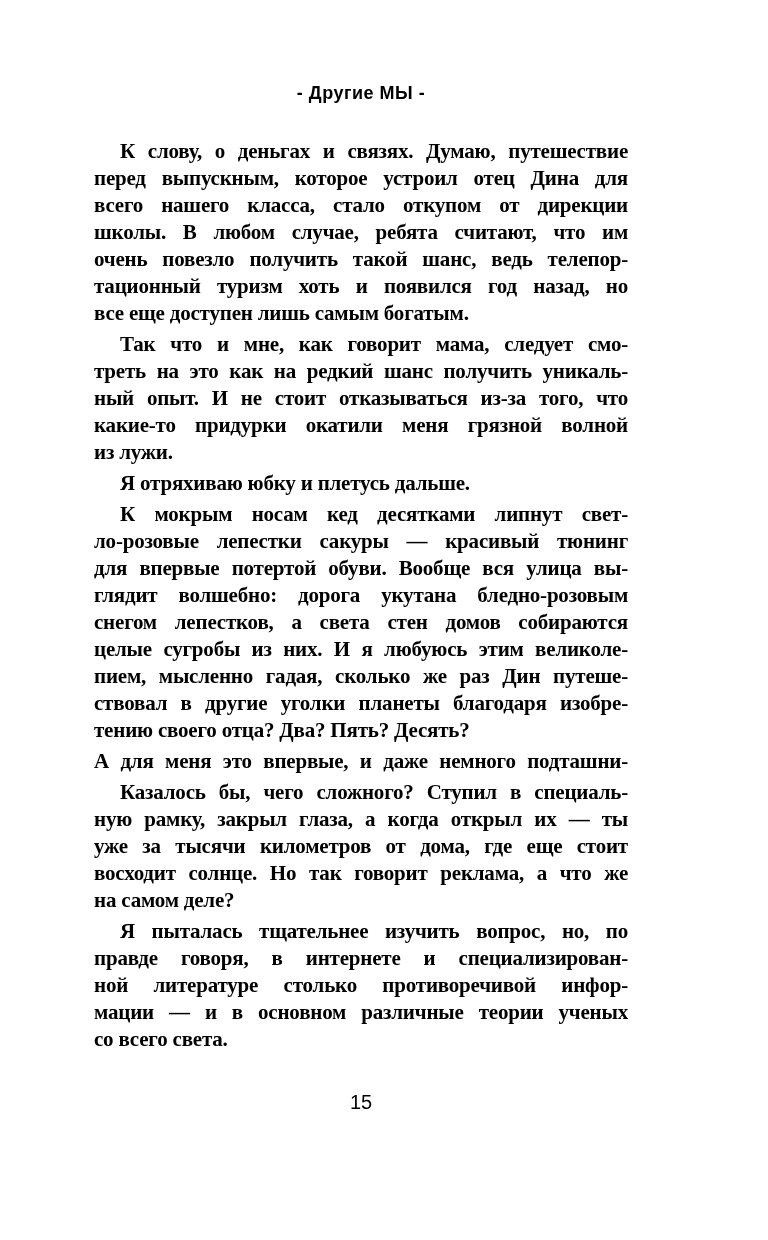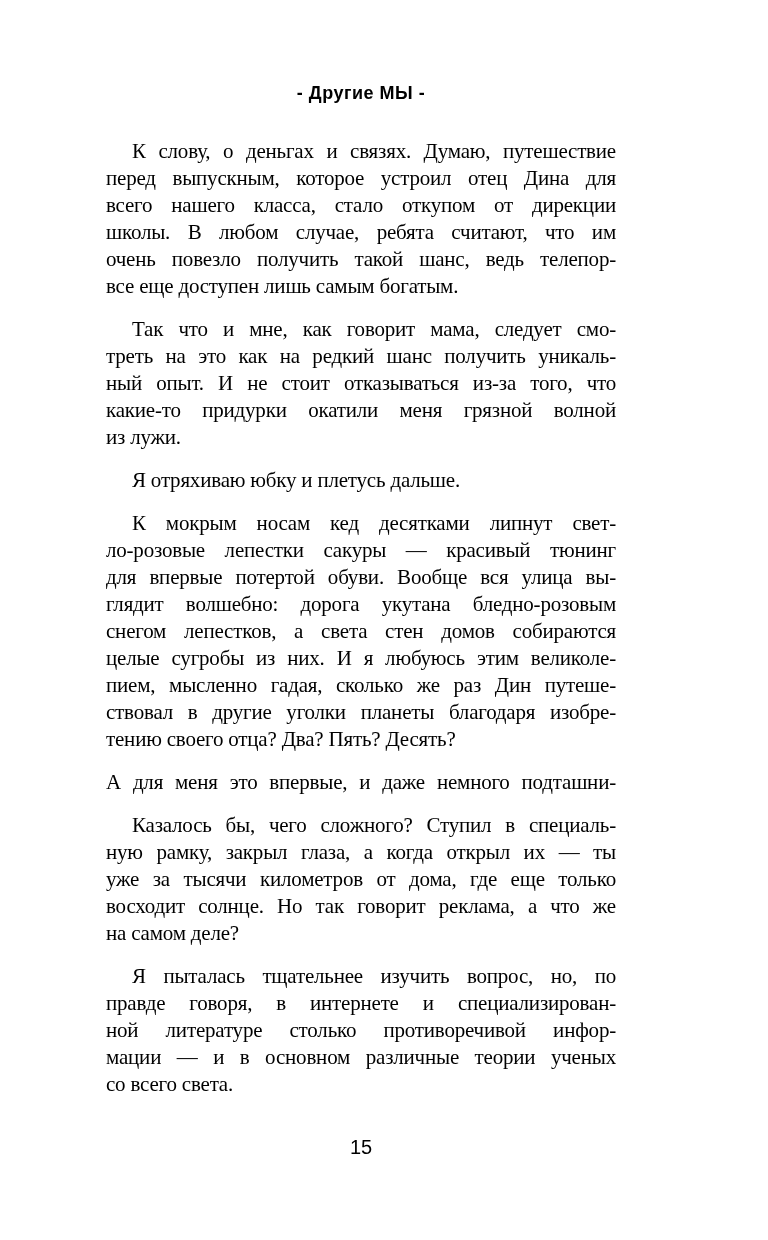--- a/index.html
+++ b/index.html
@@ -26,22 +26,23 @@
     font-family: "Liberation Sans", sans-serif;
     font-weight: bold;
     font-size: 18px;
     line-height: 24px;
     letter-spacing: 0.5px;
   }
   .body-text {
     margin-top: 33px;
   }
   .paragraph {
-    margin: 16px;
+    margin: 4px;
     padding: 0;
+    font-weight: bold;
   }
   .line {
     font-family: "Liberation Serif", serif;
     font-size: 21px;
     line-height: 27px;
     height: 27px;
     overflow: hidden;
     text-align: justify;
     text-align-last: justify;
     letter-spacing: -0.2px;
@@ -68,20 +69,21 @@
 <div class="text-column">
   <div class="running-head">- Другие МЫ -</div>
 
   <div class="body-text">
       <div class="paragraph">
         <div class="line first">К слову, о деньгах и связях. Думаю, путешествие</div>
         <div class="line">перед выпускным, которое устроил отец Дина для</div>
         <div class="line">всего нашего класса, стало откупом от дирекции</div>
         <div class="line">школы. В любом случае, ребята считают, что им</div>
         <div class="line">очень повезло получить такой шанс, ведь телепор-</div>
+        <div class="line">тационный туризм хоть и появился год назад, но</div>
         <div class="line last">все еще доступен лишь самым богатым.</div>
       </div>
       <div class="paragraph">
         <div class="line first">Так что и мне, как говорит мама, следует смо-</div>
         <div class="line">треть на это как на редкий шанс получить уникаль-</div>
         <div class="line">ный опыт. И не стоит отказываться из-за того, что</div>
         <div class="line">какие-то придурки окатили меня грязной волной</div>
         <div class="line last">из лужи.</div>
       </div>
       <div class="paragraph">
@@ -97,21 +99,21 @@
         <div class="line">пием, мысленно гадая, сколько же раз Дин путеше-</div>
         <div class="line">ствовал в другие уголки планеты благодаря изобре-</div>
         <div class="line last">тению своего отца? Два? Пять? Десять?</div>
       </div>
       <div class="paragraph">
         <div class="line">А для меня это впервые, и даже немного подташни-</div>
       </div>
       <div class="paragraph">
         <div class="line first">Казалось бы, чего сложного? Ступил в специаль-</div>
         <div class="line">ную рамку, закрыл глаза, а когда открыл их — ты</div>
-        <div class="line">уже за тысячи километров от дома, где еще только</div>
+        <div class="line">уже за тысячи километров от дома, где еще стоит</div>
         <div class="line">восходит солнце. Но так говорит реклама, а что же</div>
         <div class="line last">на самом деле?</div>
       </div>
       <div class="paragraph">
         <div class="line first">Я пыталась тщательнее изучить вопрос, но, по</div>
         <div class="line">правде говоря, в интернете и специализирован-</div>
         <div class="line">ной литературе столько противоречивой инфор-</div>
         <div class="line">мации — и в основном различные теории ученых</div>
         <div class="line last">со всего света.</div>
       </div>

